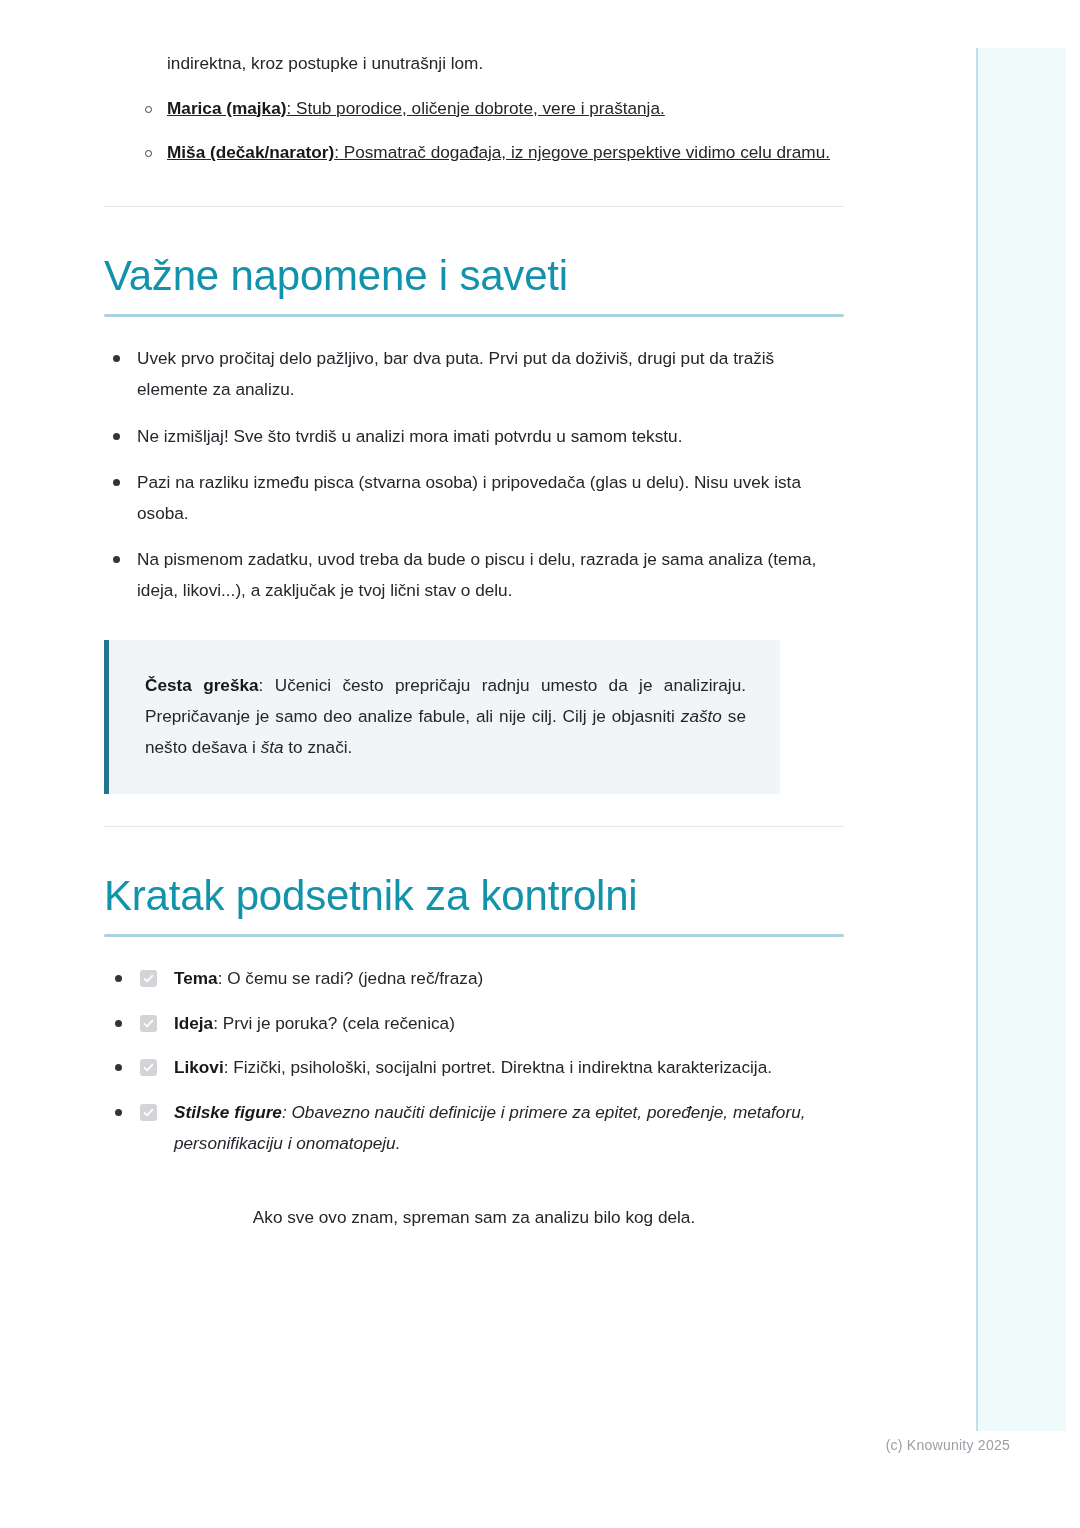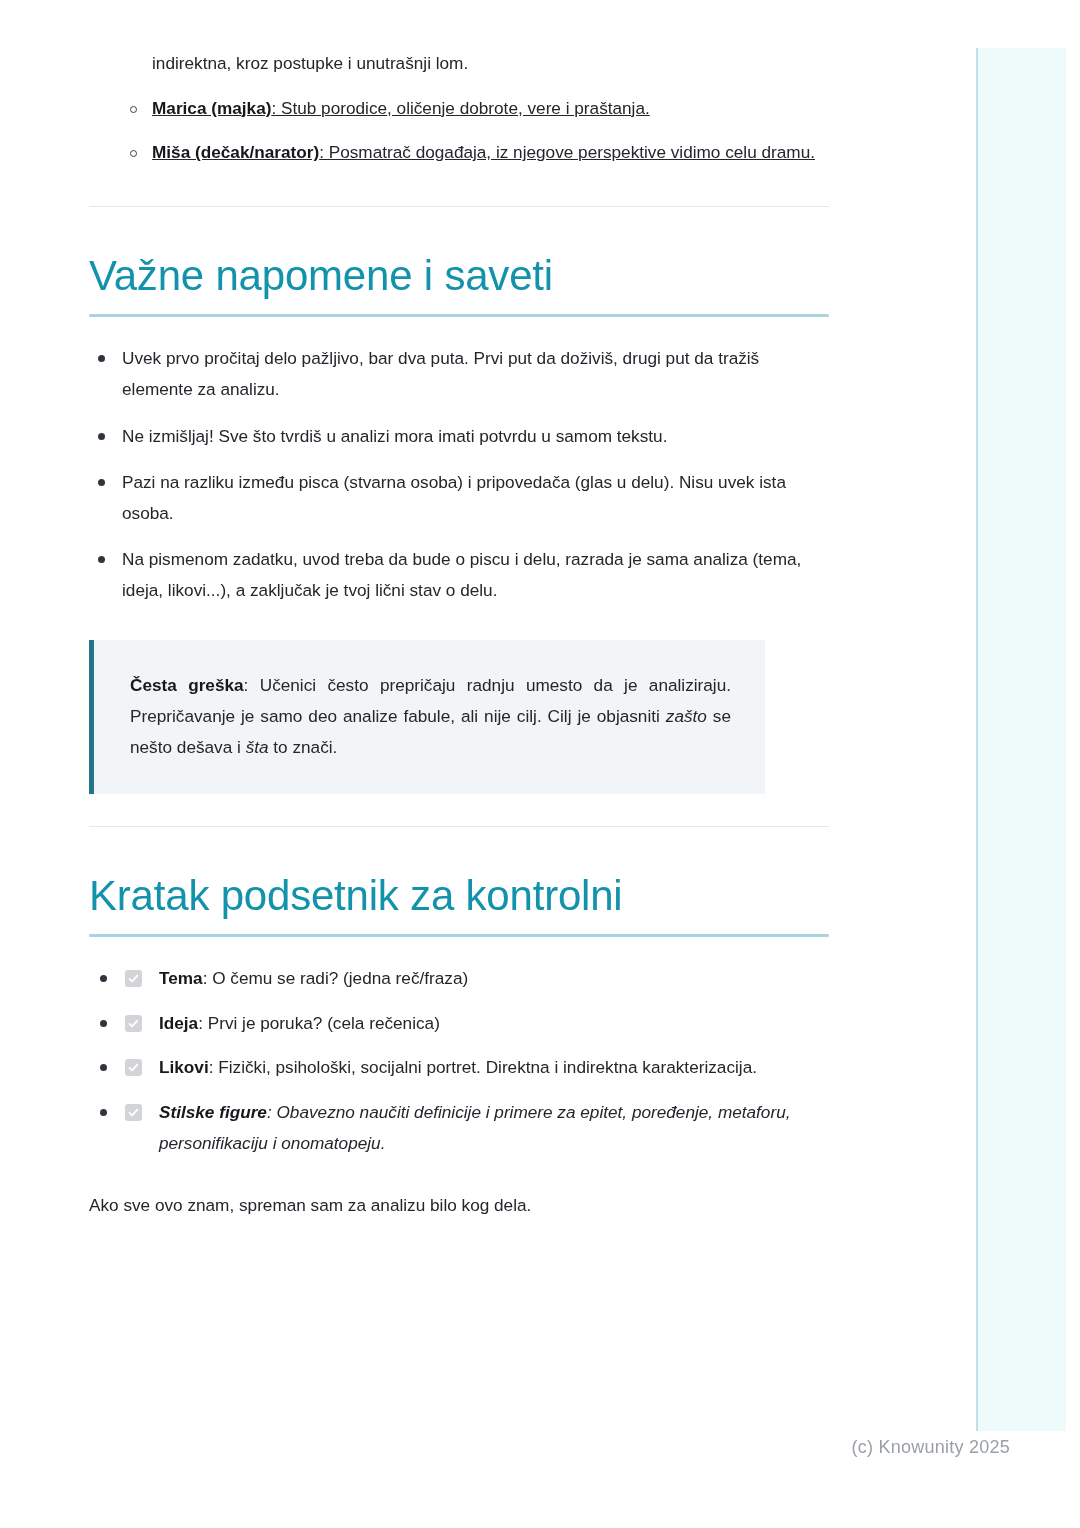--- a/index.html
+++ b/index.html
@@ -37,21 +37,21 @@
     left: 976px;
     width: 6px;
     height: 1383px;
     background: #bfdfe9;
   }
 
   
   .content {
     position: absolute;
     top: 0;
-    left: 89px;
+    left: 104px;
     width: 740px;
   }
 
   
   .content,
   .content p,
   .content li {
     color: #23262b;
     font-size: 17.2px;
     line-height: 1.78;
@@ -196,34 +196,35 @@
   }
   .checkbox-glyph svg {
     position: absolute;
     left: 2px;
     top: 2px;
     display: block;
   }
 
   
   .closing {
-    margin-top: 32px;
+    margin-top: 44px;
     width: 740px;
+    text-align: center;
   }
 
   
   .footer {
     position: absolute;
     left: 0;
     top: 1437px;
     width: 1080px;
     text-align: right;
     padding-right: 70px;
     box-sizing: border-box;
-    font-size: 18px;
+    font-size: 14px;
     color: #9aa0a6;
     letter-spacing: 0.25px;
   }
 
   strong { font-weight: bold; color: #16181c; }
   em { font-style: italic; }
 </style>
 </head>
 <body>
 

